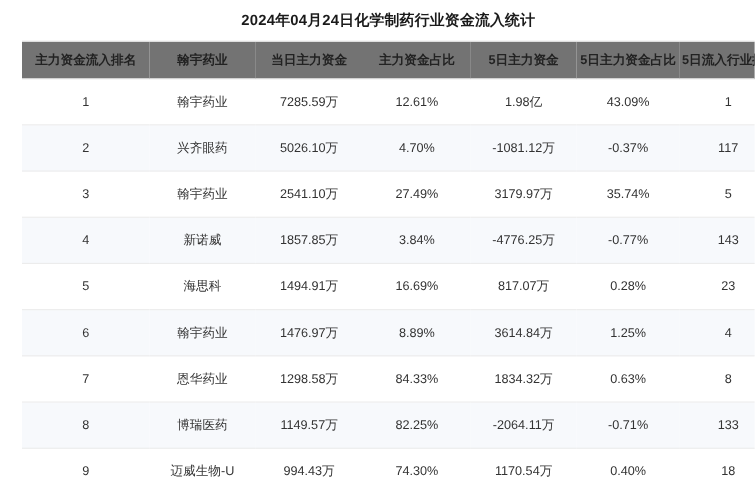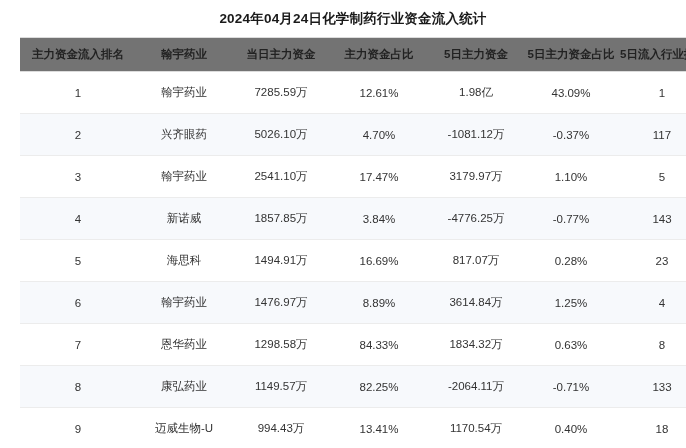--- a/index.html
+++ b/index.html
@@ -116,23 +116,23 @@
         <td>5026.10万</td>
         <td>4.70%</td>
         <td>-1081.12万</td>
         <td>-0.37%</td>
         <td>117</td>
       </tr>
       <tr>
         <td>3</td>
         <td class="cell-name">翰宇药业</td>
         <td>2541.10万</td>
-        <td>17.47%</td>
+        <td>27.49%</td>
         <td>3179.97万</td>
-        <td>1.10%</td>
+        <td>35.74%</td>
         <td>5</td>
       </tr>
       <tr>
         <td>4</td>
         <td class="cell-name">新诺威</td>
         <td>1857.85万</td>
         <td>3.84%</td>
         <td>-4776.25万</td>
         <td>-0.77%</td>
         <td>143</td>
@@ -159,32 +159,32 @@
         <td>7</td>
         <td class="cell-name">恩华药业</td>
         <td>1298.58万</td>
         <td>84.33%</td>
         <td>1834.32万</td>
         <td>0.63%</td>
         <td>8</td>
       </tr>
       <tr>
         <td>8</td>
-        <td class="cell-name">康弘药业</td>
+        <td class="cell-name">博瑞医药</td>
         <td>1149.57万</td>
         <td>82.25%</td>
         <td>-2064.11万</td>
         <td>-0.71%</td>
         <td>133</td>
       </tr>
       <tr>
         <td>9</td>
         <td class="cell-name">迈威生物-U</td>
         <td>994.43万</td>
-        <td>13.41%</td>
+        <td>74.30%</td>
         <td>1170.54万</td>
         <td>0.40%</td>
         <td>18</td>
       </tr>
 
     </tbody>
   </table>
 
 </div>
 

